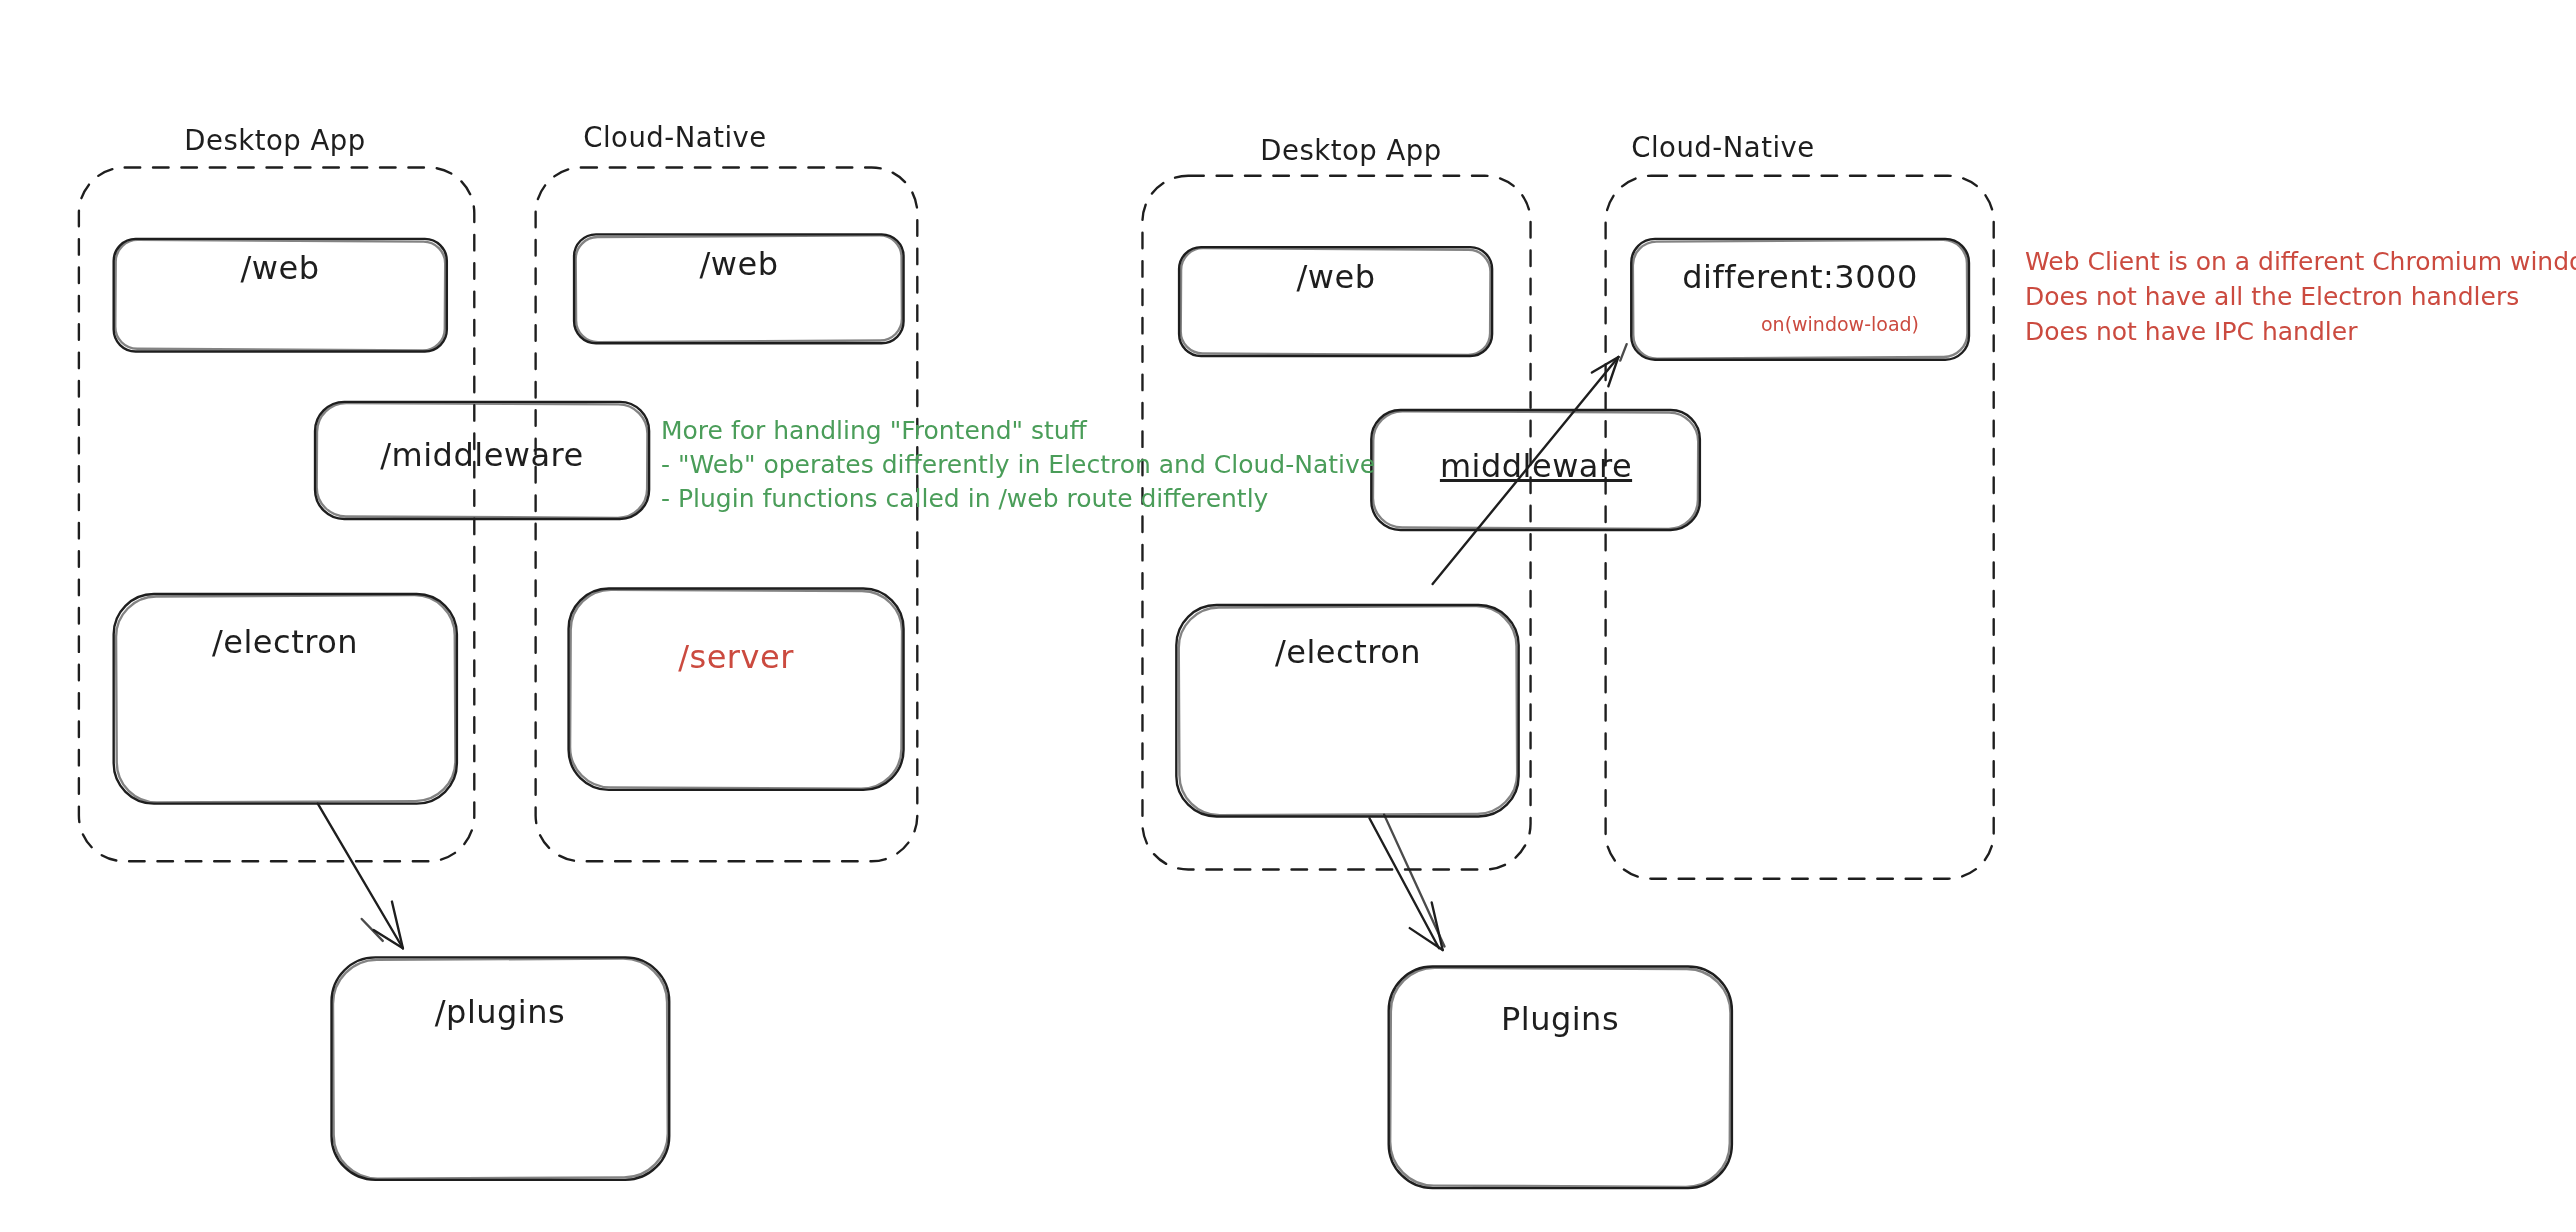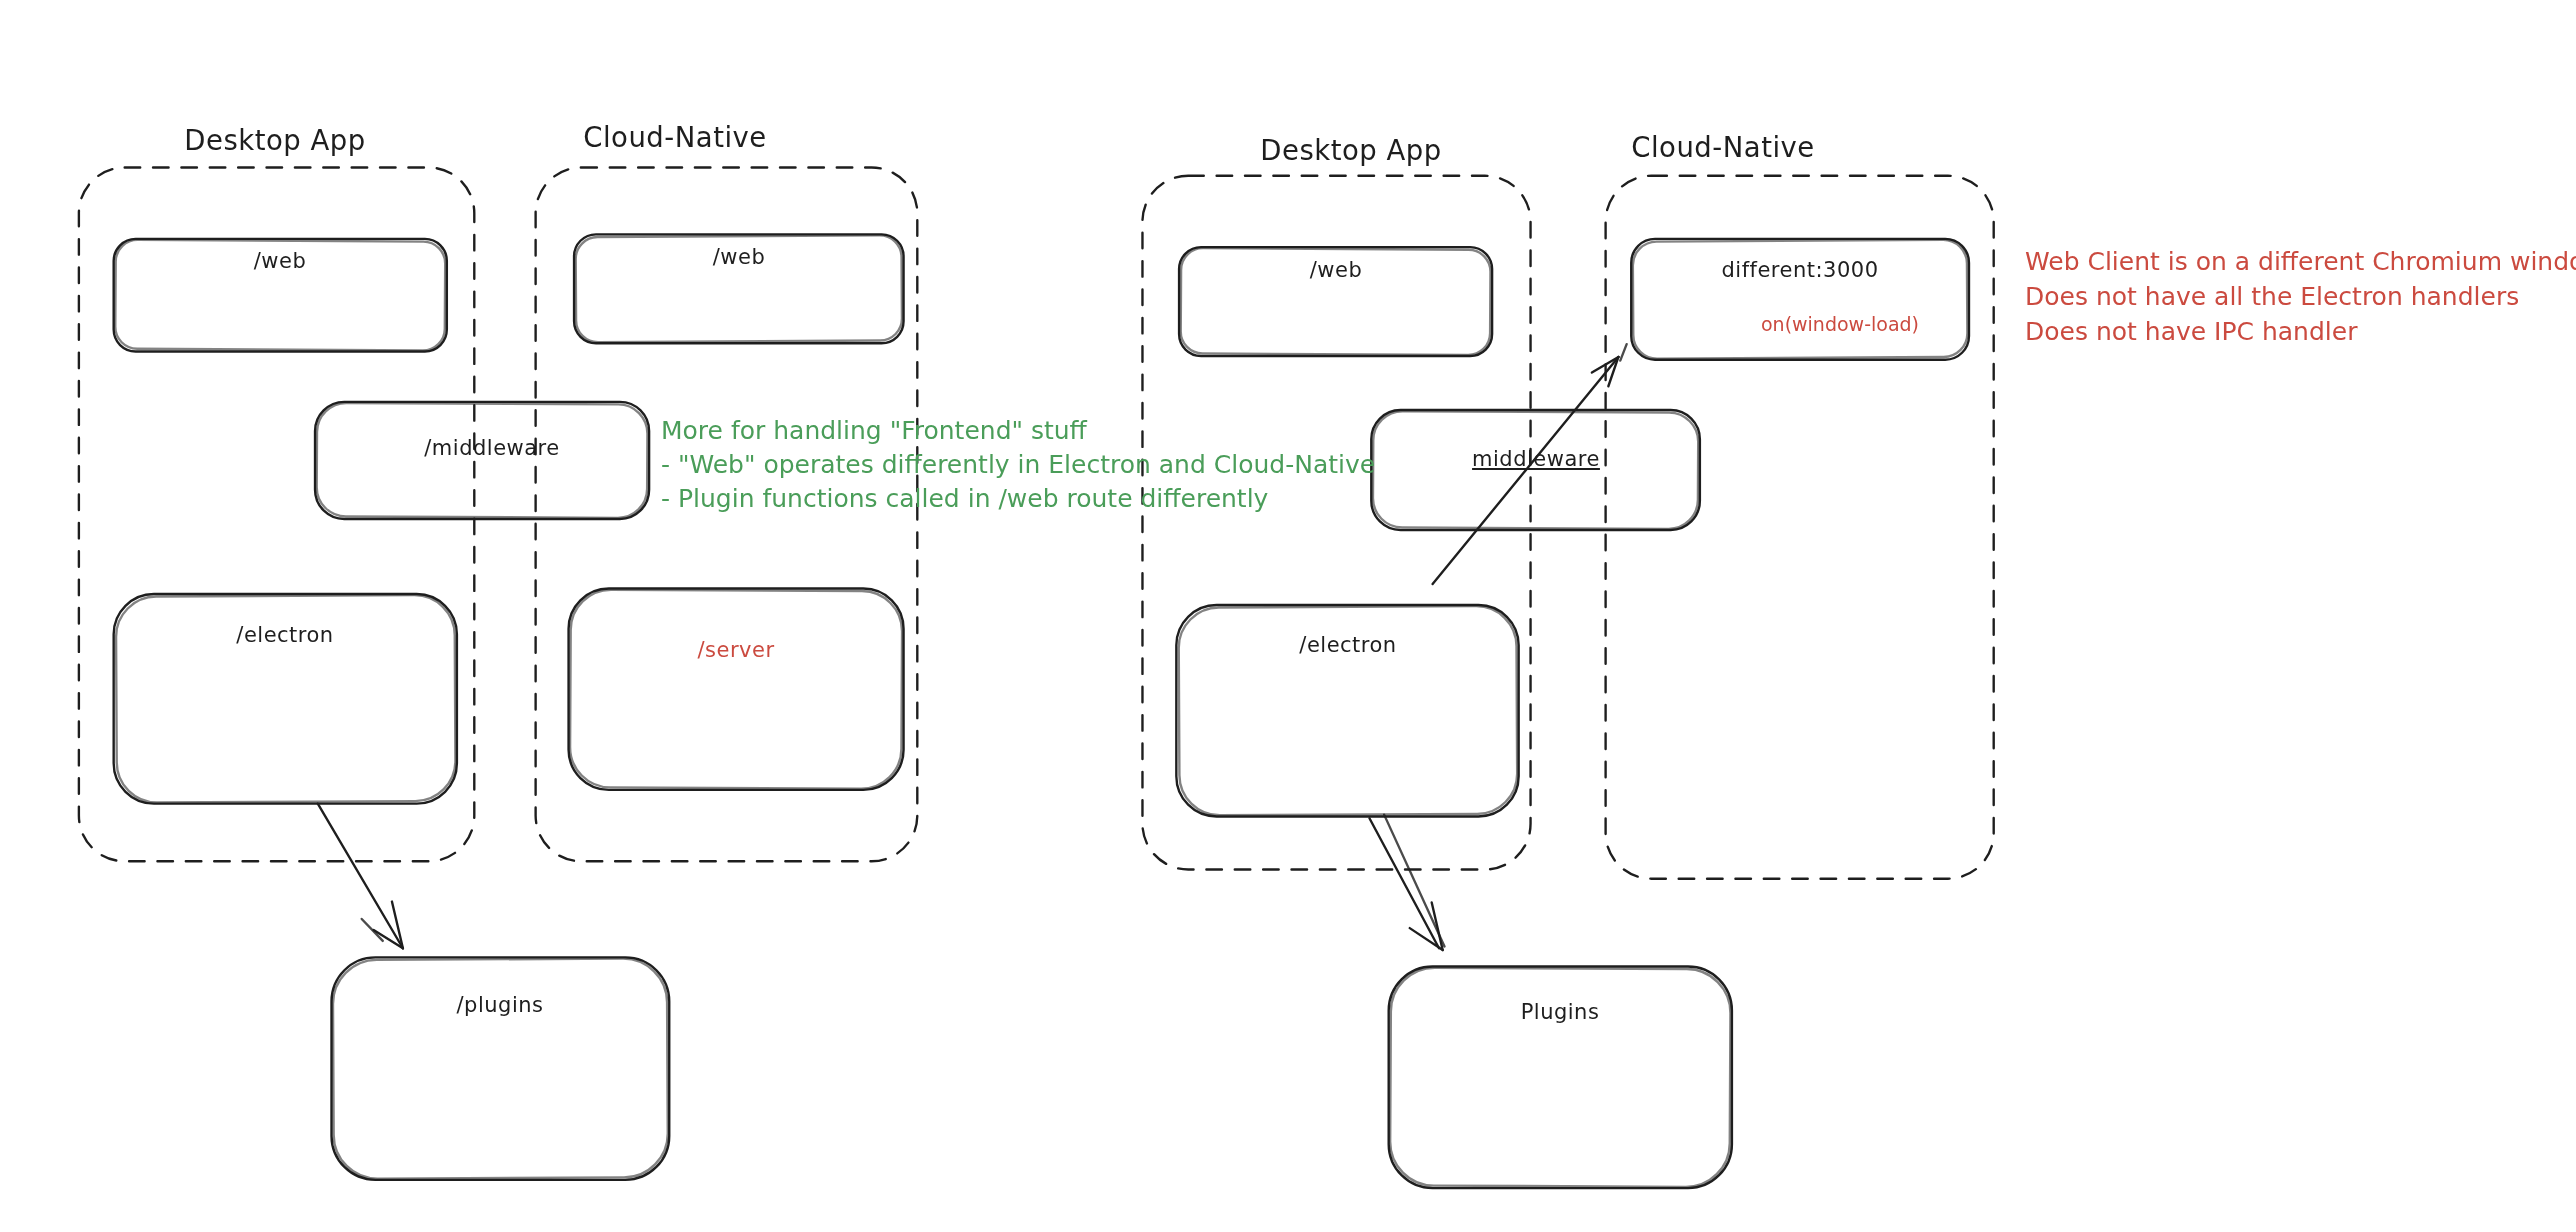--- a/index.html
+++ b/index.html
@@ -13,21 +13,21 @@
     overflow: hidden;
   }
   .canvas svg { position: absolute; left: 0; top: 0; }
   .label {
     position: absolute;
     transform: translateX(-50%);
     white-space: nowrap;
     color: #1e1e1e;
   }
   .container-title { font-size: 27.5px; font-weight: 500; letter-spacing: 0.5px; }
-  .box-label { font-size: 21px; letter-spacing: 0.5px; }
+  .box-label { font-size: 32px; letter-spacing: 0.5px; }
   .red-text { color: #cb4a3f; }
   .green-text { color: #4a9d59; }
   .note {
     position: absolute;
     white-space: nowrap;
     font-size: 25px;
   }
   .note .note-line { white-space: nowrap; }
   #green-note { line-height: 34px; }
   #red-note { line-height: 35px; }
@@ -113,21 +113,21 @@
         <line x1="1576" y1="1038" x2="1540" y2="1014"></line>
       </g>
     </g>
   </svg>
 
   <div class="label container-title" style="left:275px; top:124px;">Desktop App</div>
   <div class="label container-title" style="left:675px; top:121px;">Cloud-Native</div>
 
   <div class="label box-label" style="left:280px; top:249px;">/web</div>
   <div class="label box-label" style="left:739px; top:245px;">/web</div>
-  <div class="label box-label" style="left:492px; top:436px;">/middleware</div>
+  <div class="label box-label" style="left:482px; top:436px;">/middleware</div>
   <div class="label box-label" style="left:285px; top:623px;">/electron</div>
   <div class="label box-label red-text" style="left:736px; top:621px;margin-top:17px;">/server</div>
   <div class="label box-label" style="left:500px; top:993px;">/plugins</div>
 
   <div class="note green-text" id="green-note" style="left:661px; top:414px;">
     <div class="note-line">More for handling "Frontend" stuff</div>
     <div class="note-line">- "Web" operates differently in Electron and Cloud-Native</div>
     <div class="note-line">- Plugin functions called in /web route differently</div>
   </div>
 

